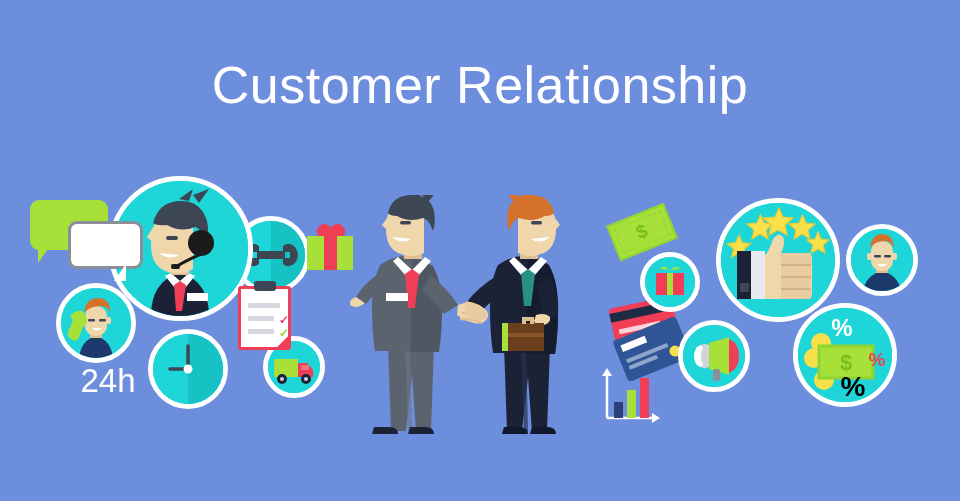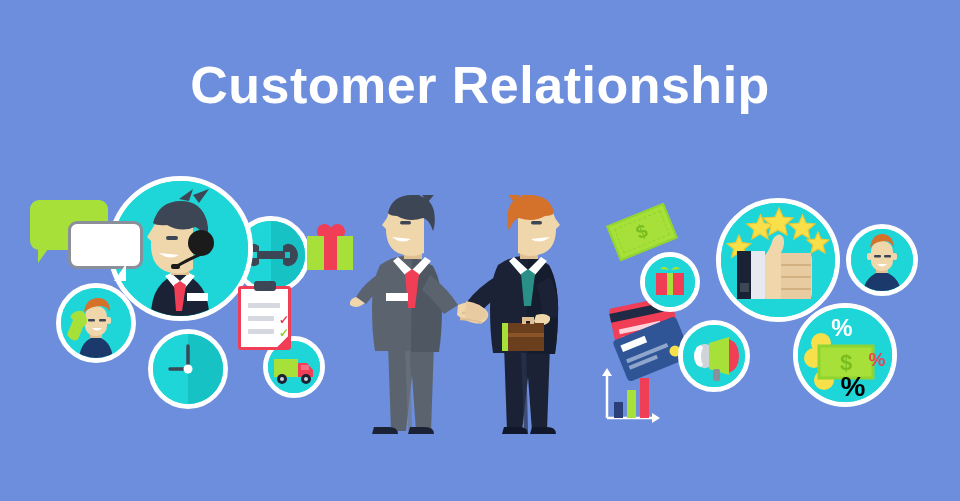--- a/index.html
+++ b/index.html
@@ -8,21 +8,21 @@
     font-family:"Liberation Sans", sans-serif;
     background:#6d8ddd;
     position:relative;
   }
   #stage { position:absolute; inset:0; background:#6d8ddd; }
 
   
   #title {
     position:absolute; top:55px; left:0; width:100%;
     text-align:center; color:#ffffff;
-    font-size:52px; font-weight:700; letter-spacing:.5px;
+    font-size:52px; font-weight:400; letter-spacing:.5px;
     white-space:nowrap;
   }
   .circle {
     position:absolute; border-radius:50%;
     background:#1ed6d8; border:5px solid #ffffff;
     overflow:hidden;
   }
 
   
   #c-agent   { left:108px; top:176px; width:145px; height:145px; z-index:6; }
@@ -196,20 +196,21 @@
 
       <rect x="27" y="31" width="7" height="2.5" rx="1" fill="#3d4654"></rect>
       <rect x="38" y="31" width="7" height="2.5" rx="1" fill="#3d4654"></rect>
 
       <path d="M31 40 q5 5 10 0 z" fill="#ffffff"></path>
 
       <path d="M14 24 q8 -4 11 4 q3 8 -3 11 l-4 10 q-2 6 -8 2 q-6 -4 -2 -9 l4 -10 q-6 -4 2 -8 z" fill="#a8e03a"></path>
     </svg>
   </div>
 
+  <div id="lbl-24h">24h</div>
 
   <div class="circle" id="c-clock">
     <svg viewBox="0 0 70 70" width="70" height="70">
       <rect width="70" height="70" fill="#1ed6d8"></rect>
       <rect x="35" y="0" width="35" height="70" fill="#17c2c4"></rect>
       <line x1="35" y1="35" x2="35" y2="12" stroke="#3d4654" stroke-width="3.5" stroke-linecap="round"></line>
       <line x1="35" y1="35" x2="17" y2="35" stroke="#3d4654" stroke-width="3.5" stroke-linecap="round"></line>
       <circle cx="35" cy="35" r="4.5" fill="#ffffff"></circle>
     </svg>
   </div>

